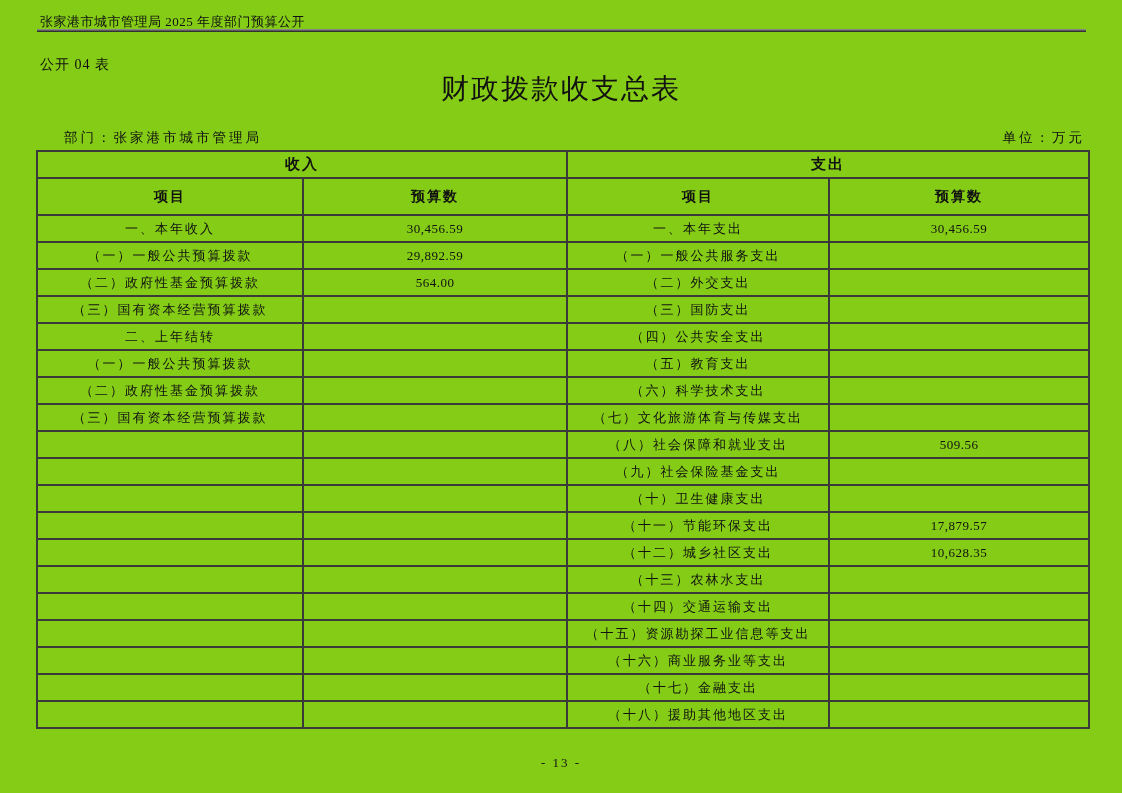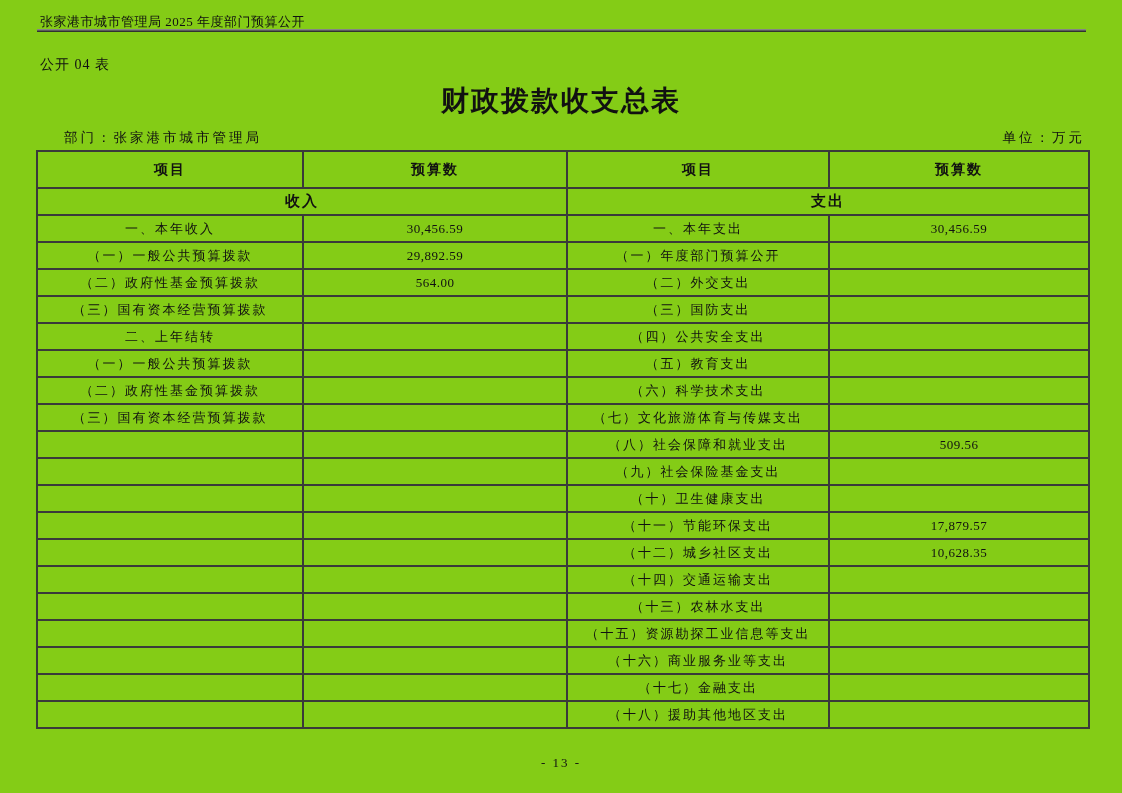--- a/index.html
+++ b/index.html
@@ -35,26 +35,26 @@
   .form-label {
     position: absolute;
     top: 56px;
     left: 40px;
     font-size: 14px;
     letter-spacing: 1px;
     white-space: nowrap;
   }
   .doc-title {
     position: absolute;
-    top: 82px;
+    top: 70px;
     left: 0;
     width: 100%;
     text-align: center;
     font-size: 28px;
-    font-weight: bold;
+    font-weight: normal;
     letter-spacing: 2px;
     white-space: nowrap;
   }
   .meta-row {
     position: absolute;
     top: 129px;
     left: 40px;
     right: 37px;
     font-size: 13.5px;
     display: flex;
@@ -138,41 +138,41 @@
 
   <table class="budget">
     <colgroup>
       <col style="width:266px">
       <col style="width:264px">
       <col style="width:262px">
       <col style="width:260px">
     </colgroup>
     <thead>
       <tr>
+        <th class="group-header" colspan="2">收入</th>
+        <th class="group-header" colspan="2">支出</th>
+      </tr>
+      <tr>
         <th class="col-header">项目</th>
         <th class="col-header">预算数</th>
         <th class="col-header">项目</th>
         <th class="col-header">预算数</th>
       </tr>
-      <tr>
-        <th class="group-header" colspan="2">收入</th>
-        <th class="group-header" colspan="2">支出</th>
-      </tr>
     </thead>
     <tbody>
         <tr>
           <td class="cell-label">一、本年收入</td>
           <td class="cell-value">30,456.59</td>
           <td class="cell-label">一、本年支出</td>
           <td class="cell-value">30,456.59</td>
         </tr>
         <tr>
           <td class="cell-label">（一）一般公共预算拨款</td>
           <td class="cell-value">29,892.59</td>
-          <td class="cell-label">（一）年度部门预算公开</td>
+          <td class="cell-label">（一）一般公共服务支出</td>
           <td class="cell-value">&nbsp;</td>
         </tr>
         <tr>
           <td class="cell-label">（二）政府性基金预算拨款</td>
           <td class="cell-value">564.00</td>
           <td class="cell-label">（二）外交支出</td>
           <td class="cell-value">&nbsp;</td>
         </tr>
         <tr>
           <td class="cell-label">（三）国有资本经营预算拨款</td>
@@ -230,27 +230,27 @@
         </tr>
         <tr>
           <td class="cell-label">&nbsp;</td>
           <td class="cell-value">&nbsp;</td>
           <td class="cell-label">（十二）城乡社区支出</td>
           <td class="cell-value">10,628.35</td>
         </tr>
         <tr>
           <td class="cell-label">&nbsp;</td>
           <td class="cell-value">&nbsp;</td>
+          <td class="cell-label">（十三）农林水支出</td>
+          <td class="cell-value">&nbsp;</td>
+        </tr>
+        <tr>
+          <td class="cell-label">&nbsp;</td>
+          <td class="cell-value">&nbsp;</td>
           <td class="cell-label">（十四）交通运输支出</td>
-          <td class="cell-value">&nbsp;</td>
-        </tr>
-        <tr>
-          <td class="cell-label">&nbsp;</td>
-          <td class="cell-value">&nbsp;</td>
-          <td class="cell-label">（十三）农林水支出</td>
           <td class="cell-value">&nbsp;</td>
         </tr>
         <tr>
           <td class="cell-label">&nbsp;</td>
           <td class="cell-value">&nbsp;</td>
           <td class="cell-label">（十五）资源勘探工业信息等支出</td>
           <td class="cell-value">&nbsp;</td>
         </tr>
         <tr>
           <td class="cell-label">&nbsp;</td>

